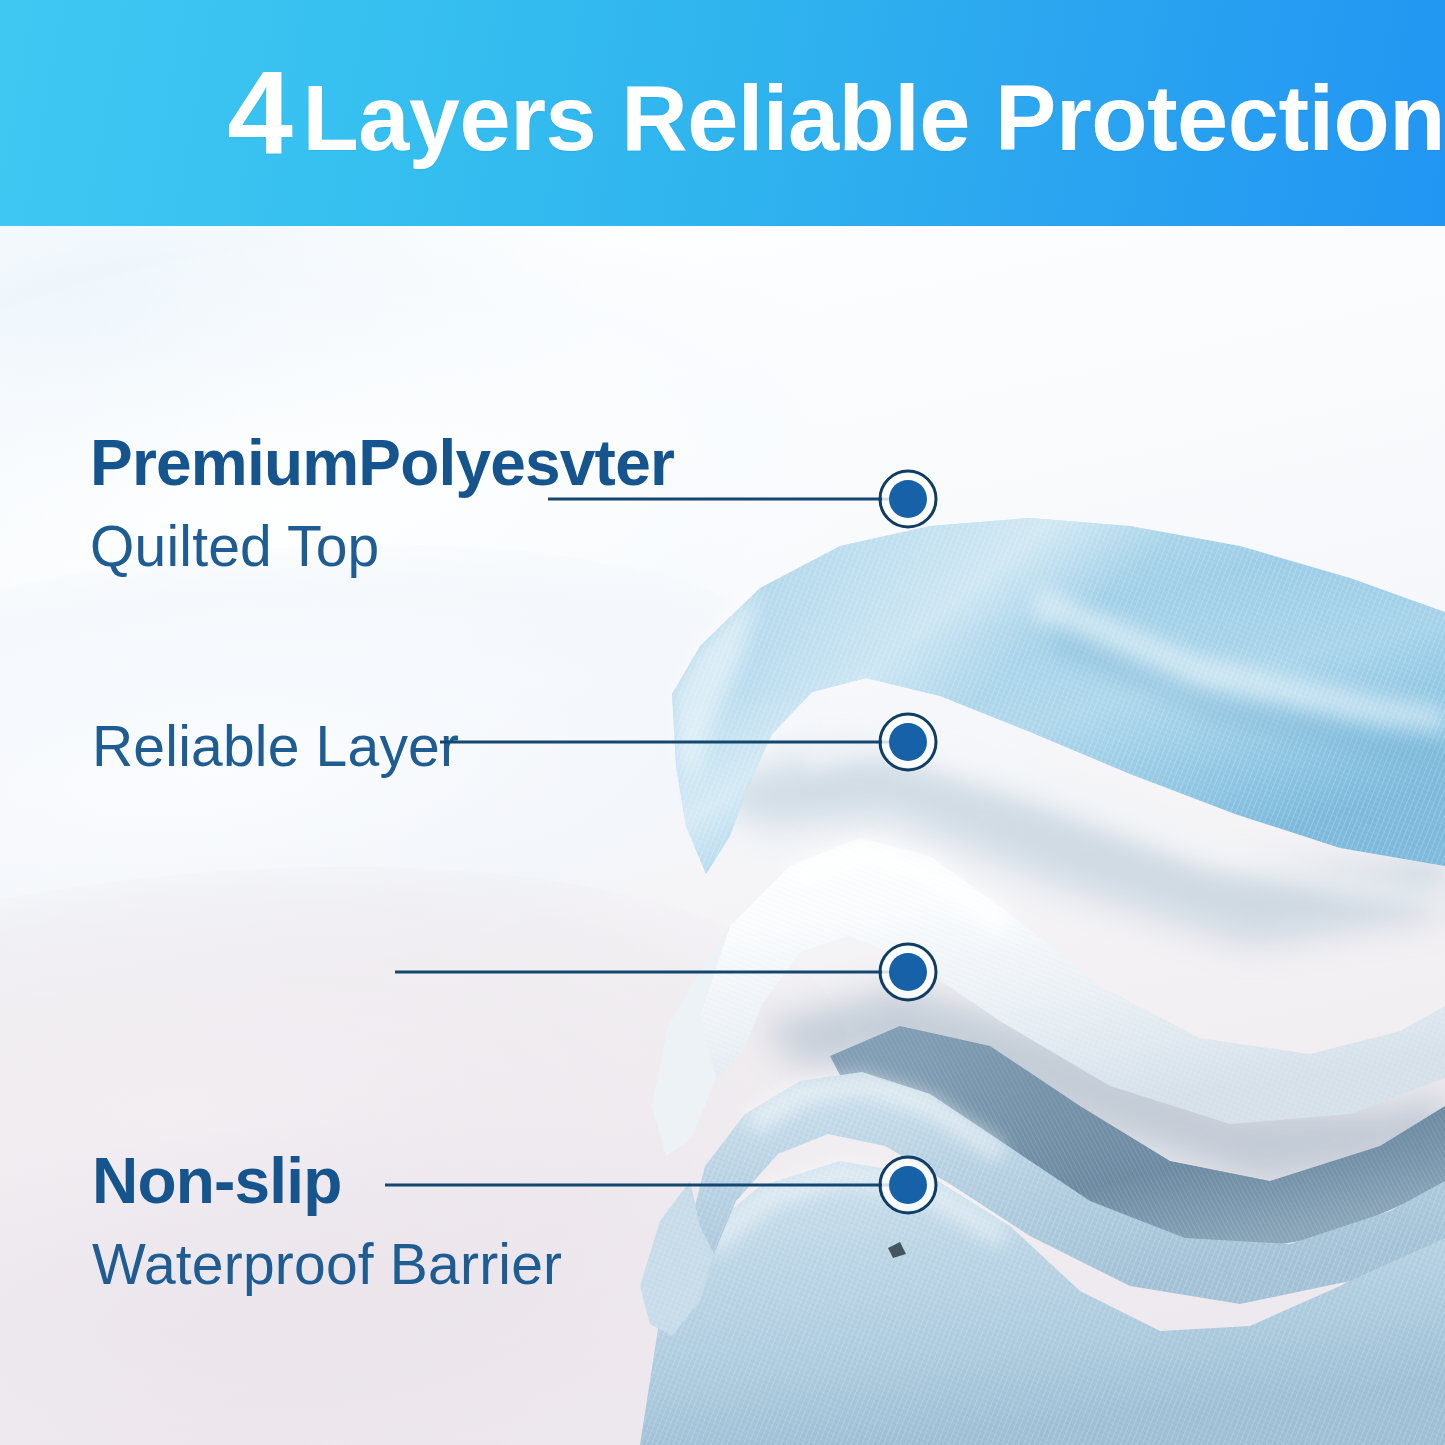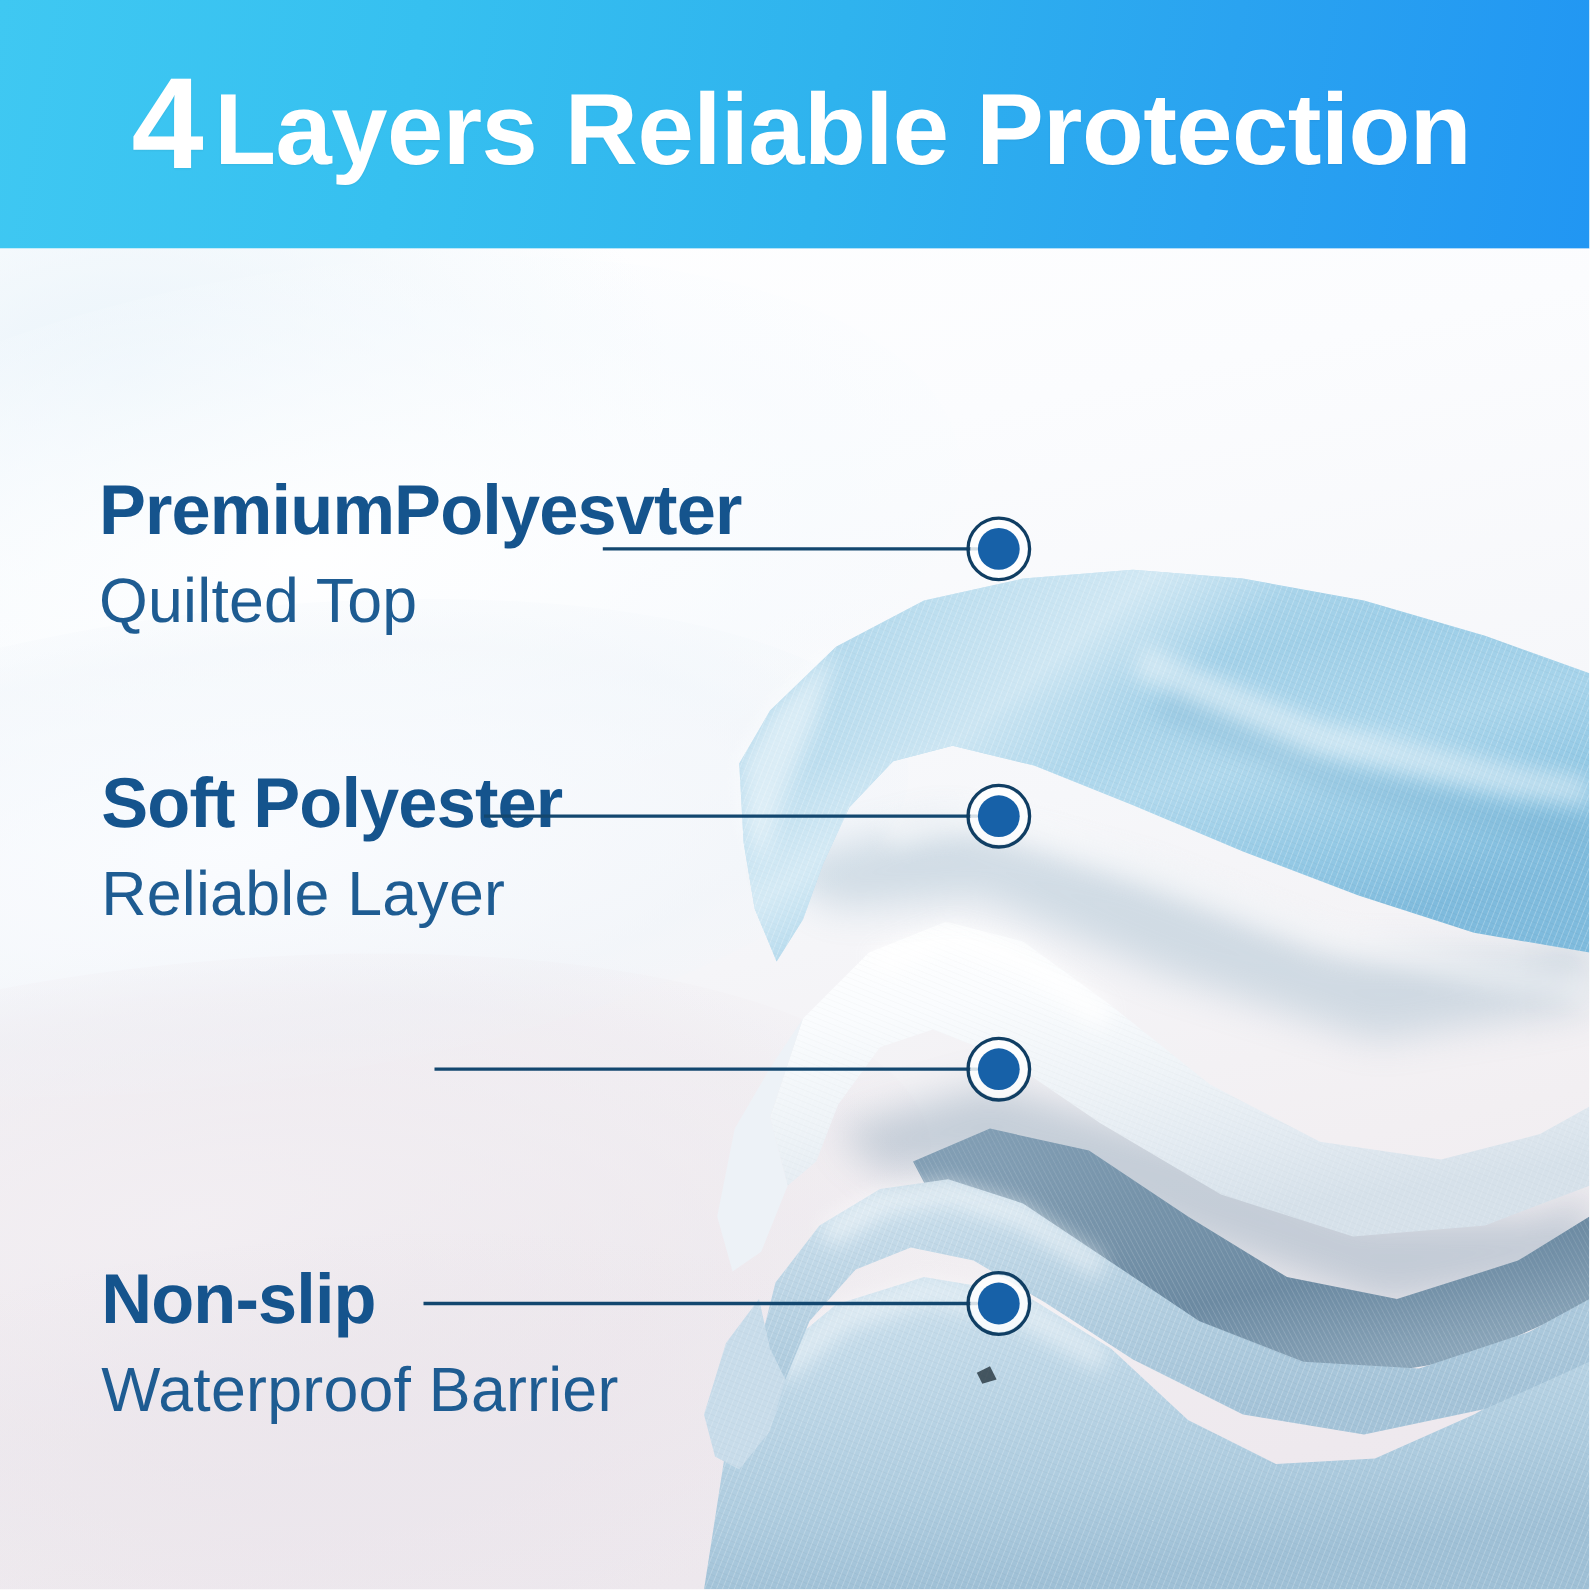--- a/index.html
+++ b/index.html
@@ -18,21 +18,21 @@
   
   #banner {
     position:absolute; left:0; top:0;
     width:1445px; height:226px;
     background:linear-gradient(100deg,#3FC8F2 0%,#36C0F0 26%,#2FB3EE 52%,#2AA3F0 76%,#2196F3 100%);
     overflow:hidden;
   }
   #banner-title {
     position:absolute; left:12px; right:0; top:50%;
     transform:translateY(-50%);
-    text-align:center;
+    text-align:right;
     color:#ffffff;
     font-weight:700;
     letter-spacing:-0.5px;
     white-space:nowrap;
     text-shadow:0 1px 2px rgba(0,0,0,0.06);
   }
   #banner-title .big-num {
     font-size:118px; line-height:1;
     font-weight:700;
     vertical-align:-4px;
@@ -322,21 +322,20 @@
       <path d="M888 1022 L900 1016 L906 1028 L893 1032 Z" fill="#1b2a33" opacity="0.75"></path>
     </svg>
   </div>
 
   <div class="label" id="label-0">
     <span class="title">PremiumPolyesvter</span>
     <span class="sub">Quilted Top</span>
   </div>
 
   <div class="label" id="label-1">
-    <span class="title">Soft Polyester</span>
     <span class="sub">Reliable Layer</span>
   </div>
 
 
   <div class="label" id="label-3">
     <span class="title">Non-slip</span>
     <span class="sub">Waterproof Barrier</span>
   </div>
 
   <svg id="leaders" viewBox="0 0 1445 1445">

